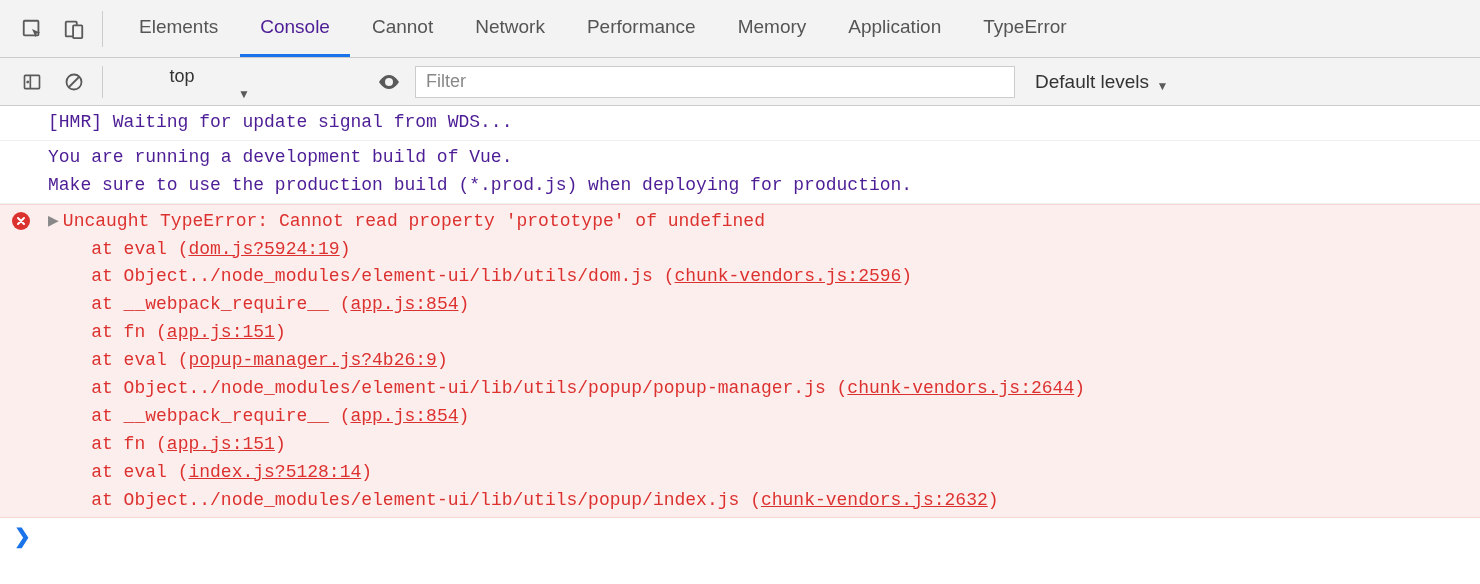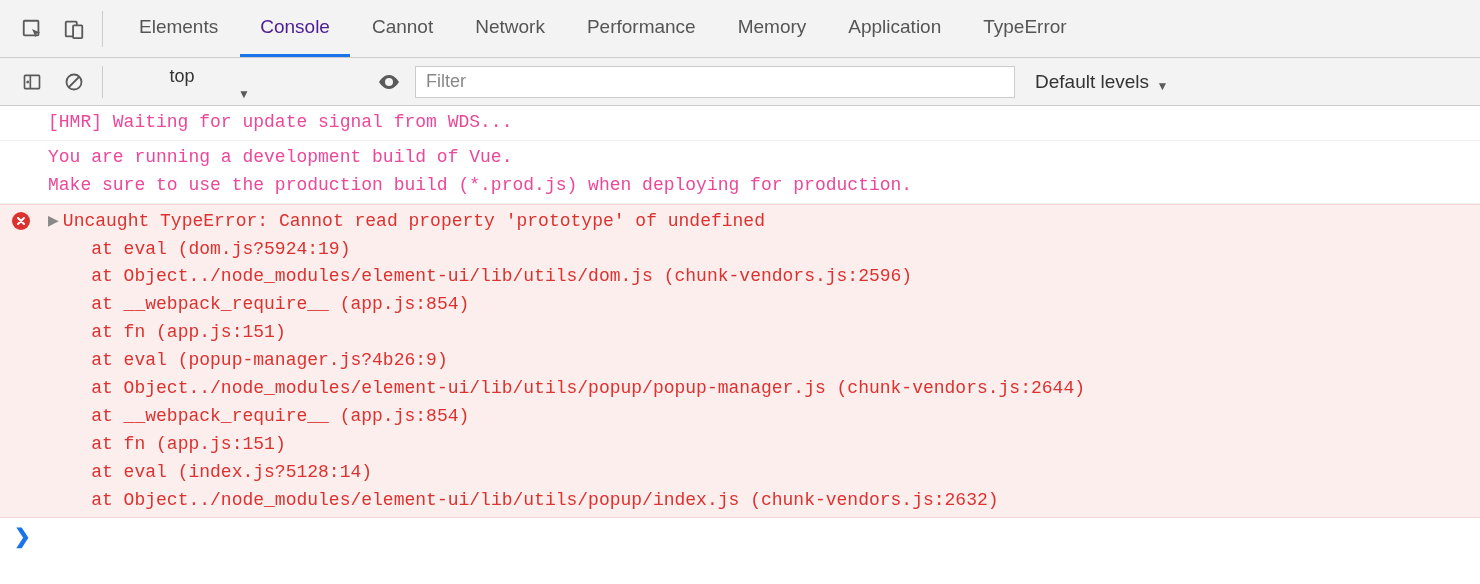--- a/index.html
+++ b/index.html
@@ -124,40 +124,40 @@
   padding: 3px 0 3px 12px;
   border-bottom: 1px solid #f0f0f0;
 }
 .log-gutter {
   width: 36px;
   flex-shrink: 0;
 }
 .log-body {
   flex: 1;
   white-space: pre;
-  color: #ec4899;
+  color: #4c1d95;
 }
 .error-row {
   background: #fdeeee;
   border-top: 1px solid #f6d5d5;
   border-bottom: 1px solid #f6d5d5;
 }
 .error-row .log-body {
   color: #dc322f;
 }
 .error-icon {
   width: 18px; height: 18px; border-radius: 50%;
   background: #dc322f; display:inline-flex; align-items:center; justify-content:center;
   margin-top: 4px;
 }
 .error-icon svg { width:12px; height:12px; }
 .expand-arrow {
   display:inline-block; color:#888; margin-right:4px;
 }
-.stack-link { color: #dc322f; }
+.stack-link { text-decoration: underline; color: #dc322f; }
 .prompt-row {
   display:flex; align-items:center; padding: 6px 0 6px 14px;
 }
 .prompt-caret { color: #1a73e8; font-weight:bold; font-size:20px; }
 .tri-down { font-size: 12px; color: #5a5a5a; margin-left:4px;}
 </style>
 </head>
 <body>
 
 <div class="toolbar">

